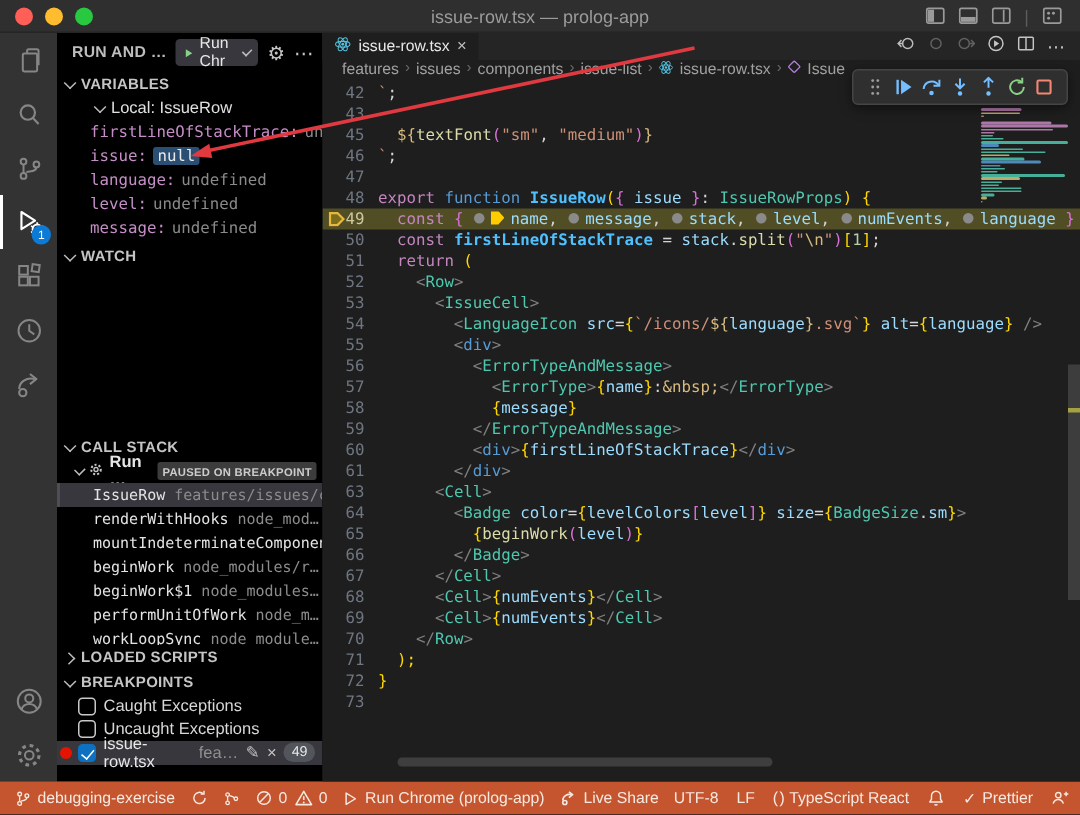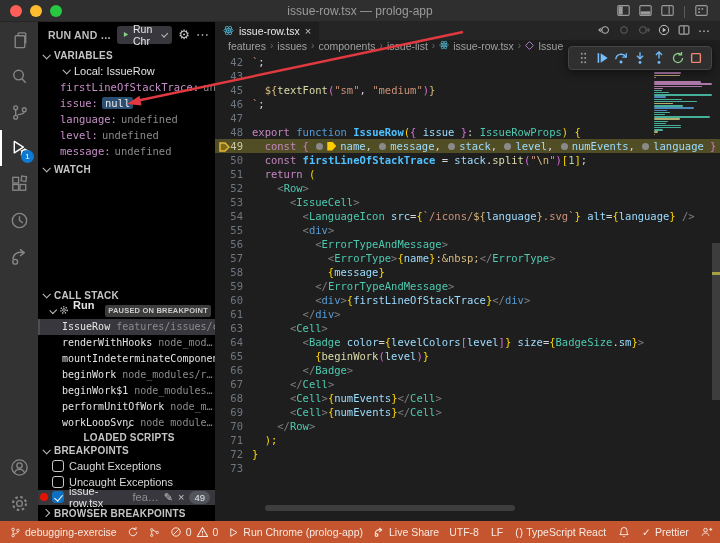--- a/index.html
+++ b/index.html
@@ -53,21 +53,21 @@
   .vval.boxed { background:#2b4f72; color:#eaeaea; padding:0 3px; border-radius:2px; }
   .watch-body { height:111px; }
   .session-row { height:16px; display:flex; align-items:center; gap:4px; padding:0 4px 0 12px; font-weight:bold; color:#e6e6e6; }
   .paused-badge { margin-left:auto; background:#3c3c3c; border-radius:2px; padding:1.5px 3px;
     font-size:7.5px; font-weight:bold; color:#cccccc; letter-spacing:.2px; white-space:nowrap; }
   .frames { height:108px; overflow:hidden; }
   .frame { height:16px; display:flex; align-items:center; padding-left:24px; gap:6px;
     font-family:"DejaVu Sans Mono", monospace; font-size:10px; white-space:nowrap; overflow:hidden; }
   .frame.selected { background:#37373d; border-left:2px solid #4e4e55; padding-left:22px; }
   .fname { color:#e4e4e4; } .fpath { color:#8c8c8c; }
-  .loaded-row { height:17px;flex-direction:column; }
+  .loaded-row { height:17px; }
   .bp-rows { height:47px; }
   .bp-row { height:15.5px; display:flex; align-items:center; gap:5px; padding-left:14px; font-size:11px; color:#d8d8d8; position:relative; }
   .bp-row.selected { background:#37373d; }
   .cbox { width:12px; height:12px; border:1.4px solid #c9c9c9; border-radius:3px; background:transparent; flex:0 0 12px; }
   .cbox.checked { background:#0e70c0; border-color:#0e70c0; position:relative; }
   .cbox.checked::after { content:""; position:absolute; left:3px; top:1px; width:4px; height:7px;
     border-right:1.6px solid #fff; border-bottom:1.6px solid #fff; transform:rotate(40deg); }
   .bp-dot { position:absolute; left:2px; width:8px; height:8px; border-radius:50%; background:#e51400; }
   .bp-file { color:#e8e8e8; } .bp-path { color:#909090; }
   .bp-actions { margin-left:auto; display:flex; align-items:center; gap:5px; padding-right:5px; color:#c5c5c5; }
@@ -353,24 +353,20 @@
           <span class="bp-file">issue-row.tsx</span>
           <span class="bp-path">fea…</span>
           <span class="bp-actions">
             <span>✎</span>
             <span>×</span>
             <span class="bp-line-badge">49</span>
           </span>
         </div>
       </div>
 
-      <div class="sec-header">
-        <span class="chev right"></span>
-          <span>BROWSER BREAKPOINTS</span>
-      </div>
     </div>
 
     <div class="editor">
       <div class="tabstrip">
         <div class="tab">
           <span><svg width="11" height="11" viewBox="0 0 16 16">
                 <circle cx="8" cy="8" r="1.4" fill="#53c1de"></circle>
                 <ellipse cx="8" cy="8" rx="7" ry="2.8" fill="none" stroke="#53c1de" stroke-width="1"></ellipse>
                 <ellipse cx="8" cy="8" rx="7" ry="2.8" fill="none" stroke="#53c1de" stroke-width="1" transform="rotate(60 8 8)"></ellipse>
                 <ellipse cx="8" cy="8" rx="7" ry="2.8" fill="none" stroke="#53c1de" stroke-width="1" transform="rotate(120 8 8)"></ellipse>

